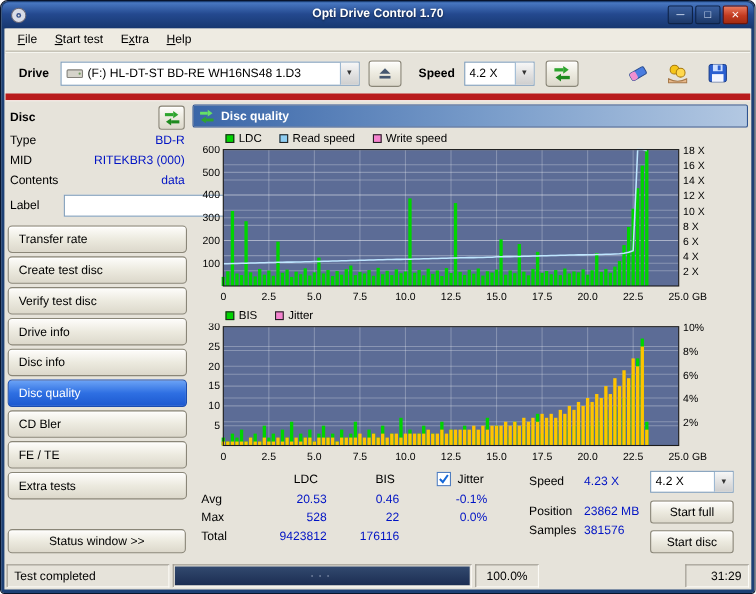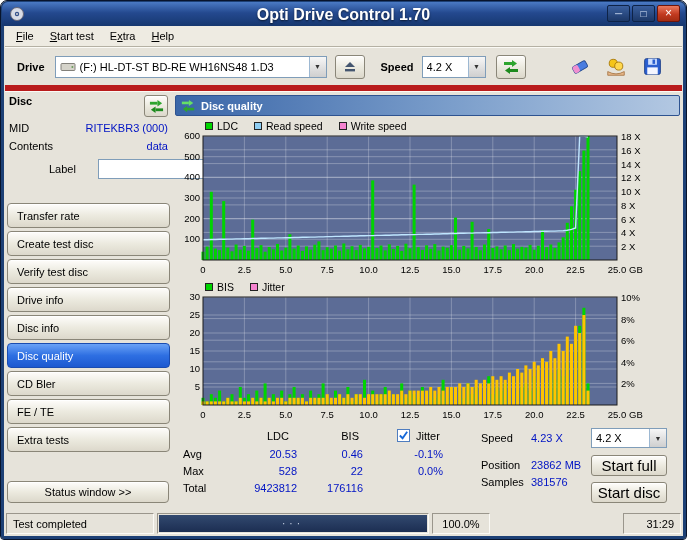--- a/index.html
+++ b/index.html
@@ -9,21 +9,21 @@
   .window { position:relative; width:687px; height:540px; background:#e6e3da;
             border:1px solid #08142c; border-radius:7px 7px 4px 4px; overflow:hidden;
             box-shadow:inset 0 0 0 3px #1d4075; }
 
   
   .titlebar { position:absolute; top:1px; left:1px; right:1px; height:24px;
               background:linear-gradient(180deg,#4a7ac4 0%,#24498f 45%,#16376f 100%);
               border-radius:6px 6px 0 0; }
   .title-icon { position:absolute; left:7px; top:4px; width:16px; height:16px; }
   .title-text { position:absolute; left:0; right:0; top:4px; text-align:center; color:#fff;
-                font-size:16px; font-weight:bold; text-shadow:0 1px 2px rgba(0,0,0,.6); }
+                font-size:11px; font-weight:bold; text-shadow:0 1px 2px rgba(0,0,0,.6); }
   .winbtns { position:absolute; right:5px; top:3px; display:flex; gap:2px; }
   .winbtn { width:23px; height:17px; font-size:10px; line-height:15px; text-align:center;
             color:#d8e4f8; background:linear-gradient(#3a5f9e,#1c3868);
             border:1px solid #0e2347; border-radius:2px; cursor:pointer; }
   .winbtn.close { background:linear-gradient(#ea7a5e,#c23a20 55%,#a32c12);
                   border-color:#6e150a; color:#fff; font-size:12px; }
 
   
   .menubar { position:absolute; top:25px; left:4px; right:4px; height:21px;
              background:#eeebe2; border-bottom:1px solid #b5b1a4;
@@ -42,33 +42,33 @@
                   justify-content:center; font-size:7px; color:#333; }
   .tbtn { height:24px; border:1px solid #8a8678; border-radius:3px;
           background:linear-gradient(#fefdfb,#eceadf 50%,#dcd8cb);
           box-shadow:inset 0 1px 0 #fff; display:flex; align-items:center;
           justify-content:center; cursor:pointer; }
   .iconbtn { width:28px; height:26px; display:flex; align-items:center;
              justify-content:center; cursor:pointer; background:transparent; border:none; }
 
   
   .sidebar { position:absolute; left:6px; top:94px; width:163px; bottom:28px; }
-  .disc-header { display:flex; height:24px; padding:0 2px; }
+  .disc-header { display:flex; align-items:center; height:24px; padding:0 2px; }
   .disc-title { font-weight:bold; }
   .flex1 { flex:1; }
   .info-row { display:flex; justify-content:space-between; align-items:center;
               height:18px; padding:0 2px; }
   .blue { color:#0013c4; }
-  .label-row { display:flex; align-items:center; height:27px; gap:22px; padding:0 2px;margin-left:40px; }
+  .label-row { display:flex; align-items:center; height:27px; gap:22px; padding:0 2px; }
   .label-input { flex:1; height:20px; border:1px solid #7f9db9; background:#fff;
                  font-size:11px; padding:0 3px; font-family:inherit; }
   .round-btn { width:22px; height:22px; border-radius:50%; border:1px solid #8f8a6e;
                background:radial-gradient(circle at 35% 30%,#f8f2a0,#d9ca40 60%,#a99a1d);
                cursor:pointer; flex:0 0 auto; }
-  .nav { margin-top:21px; display:flex; flex-direction:column; gap:3px; }
+  .nav { margin-top:5px; display:flex; flex-direction:column; gap:3px; }
   .navbtn { height:25px; text-align:left; padding-left:9px; font-size:11px;
             font-family:inherit; border:1px solid #8a8678; border-radius:4px;
             background:linear-gradient(#fefdfb,#eceadf 50%,#dcd8cb);
             box-shadow:inset 0 1px 0 #fff; cursor:pointer; }
   .navbtn.active { background:linear-gradient(#6aa2f6,#2e6fe2 50%,#1d59d0);
                    border-color:#1a4cb0; color:#fff; box-shadow:none; }
   .status-btn { position:absolute; bottom:8px; left:0; right:1px; height:22px;
                 border:1px solid #8a8678; border-radius:4px; font-size:11px;
                 font-family:inherit; background:linear-gradient(#fefdfb,#eceadf 50%,#dcd8cb);
                 box-shadow:inset 0 1px 0 #fff; cursor:pointer; }
@@ -83,21 +83,21 @@
   .key { display:flex; align-items:center; }
   .sw { width:8px; height:8px; border:1px solid #222; display:inline-block; margin-right:4px; }
   .chart { margin-left:2px; }
 
   
   .stats { position:relative; height:86px; margin-top:2px; }
   .s { position:absolute; white-space:nowrap; }
   .ralign { text-align:right; }
   .checkbox { position:absolute; width:13px; height:13px; border:1px solid #4f7dbf;
               background:#fff; cursor:pointer; }
-  .pushbtn { position:absolute; width:76px; height:21px; font-size:15px; font-family:inherit;
+  .pushbtn { position:absolute; width:76px; height:21px; font-size:11px; font-family:inherit;
              border:1px solid #8a8678; border-radius:3px; cursor:pointer;
              background:linear-gradient(#fefdfb,#eceadf 50%,#dcd8cb);
              box-shadow:inset 0 1px 0 #fff; }
 
   
   .statusbar { position:absolute; left:5px; right:5px; bottom:5px; height:21px;
                display:flex; gap:3px; align-items:stretch; }
   .panel { border:1px solid; border-color:#9a968c #fbfaf6 #fbfaf6 #9a968c;
            display:flex; align-items:center; padding:0 6px; }
   .p-status { width:148px; }
@@ -195,20 +195,24 @@
       <span class="disc-title">Disc</span>
       <span class="flex1"></span>
       <span class="tbtn" style="width:24px;height:22px">
         <svg width="15" height="15" viewBox="0 0 16 16">
           <rect x="1" y="3" width="8" height="3" fill="#2ea52e"></rect>
           <polygon points="9,1 14,4.5 9,8" fill="#2ea52e"></polygon>
           <rect x="7" y="10" width="8" height="3" fill="#1e8a1e"></rect>
           <polygon points="7,8 2,11.5 7,15" fill="#1e8a1e"></polygon>
         </svg>
       </span>
+    </div>
+    <div class="info-row">
+      <span>Type</span>
+      <span class="blue">BD-R</span>
     </div>
     <div class="info-row">
       <span>MID</span>
       <span class="blue">RITEKBR3 (000)</span>
     </div>
     <div class="info-row">
       <span>Contents</span>
       <span class="blue">data</span>
     </div>
     <div class="label-row">

